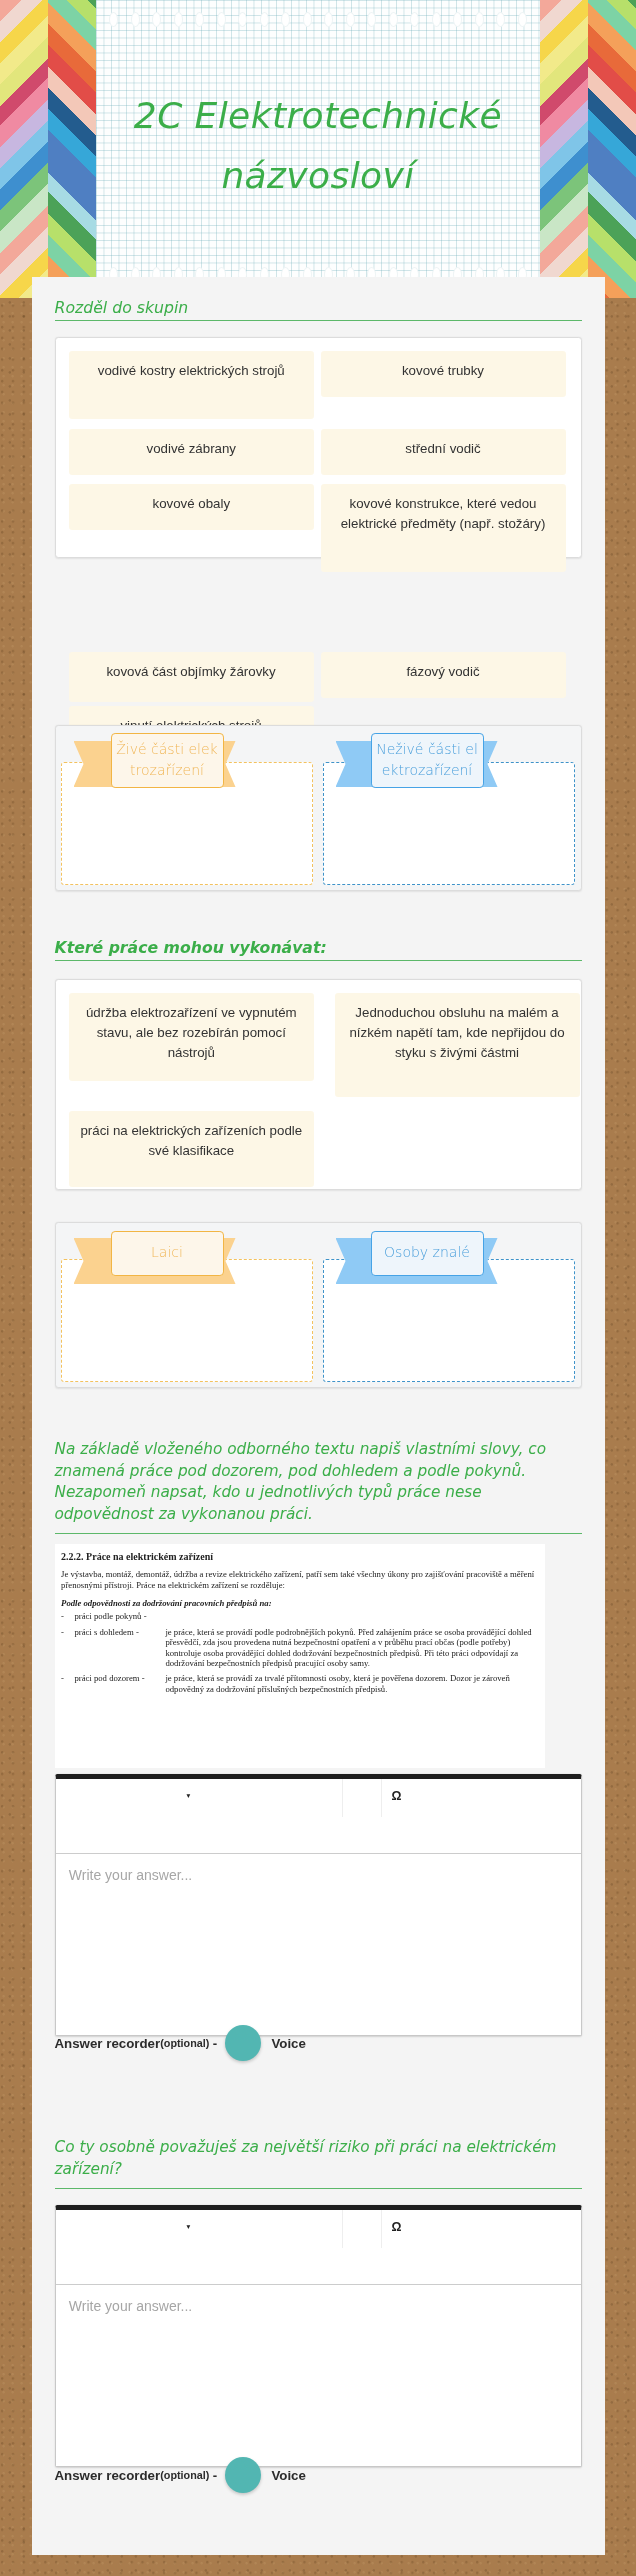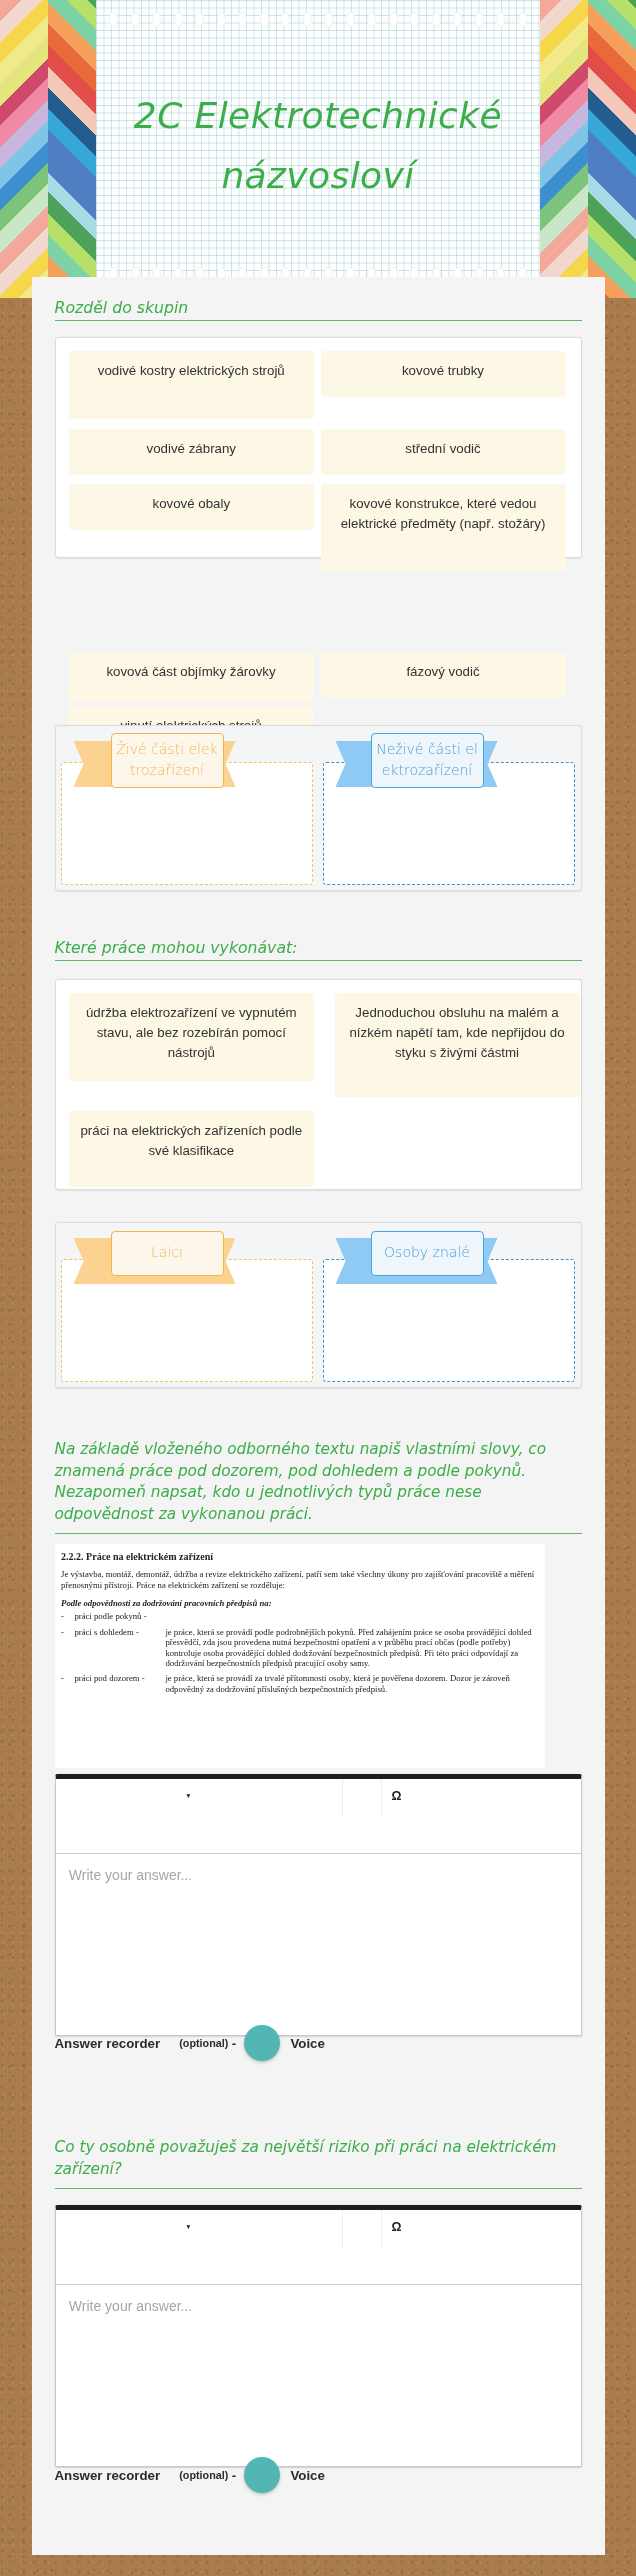--- a/index.html
+++ b/index.html
@@ -145,21 +145,21 @@
   .answer-input {
     display: block; width: 100%; height: 181px; border: none; resize: none; outline: none;
     padding: 13.3px 13.3px; font-family: "Liberation Sans", sans-serif; font-size: 14px; color: #333;
     background: #fff;
   }
   .answer-input::placeholder { color: #a6a6a6; }
   .recorder {
     position: absolute; left: 23px; display: flex; align-items: center;
     font-family: "Liberation Sans", sans-serif; font-weight: bold; color: #2c2c2c; font-size: 13.3px;
   }
-  .recorder .optional { font-size: 10.8px; margin-left: 19px; }
+  .recorder .optional { font-size: 10.8px; margin-left: 0; }
   .recorder .dash { margin-left: 3.3px; }
   .recorder .record-btn {
     width: 36px; height: 36px; border-radius: 50%; background: #52b6b2;
     margin: 0 10px 0 8.3px; box-shadow: 0 1.7px 3.3px rgba(0,0,0,0.2); cursor: pointer;
   }
   .question-heading {
     position: absolute; left: 23px; width: 527px;
     color: #3bae49; font-family: "DejaVu Sans", sans-serif; font-style: italic;
     font-size: 15.3px; line-height: 21.5px; padding-bottom: 8.3px;
     border-bottom: 1.7px solid #5cb86a;
@@ -252,21 +252,21 @@
     <div class="ribbon-tail orange" style="left:18px;">
         <div class="ribbon-band"></div>
       </div>
     <div class="ribbon-tail blue" style="left:280px;">
         <div class="ribbon-band"></div>
       </div>
     <div class="ribbon-label orange" style="left:55px;">Živé části elektrozařízení</div>
     <div class="ribbon-label blue" style="left:315px;">Neživé části elektrozařízení</div>
   </div>
 
-  <div class="section-heading" style="top:660px;">Které práce mohou vykonávat:</div>
+  <div class="section-heading" style="top:660px;font-weight:bold;">Které práce mohou vykonávat:</div>
 
   <div class="card" style="top:702px; height:211px;">
     <div class="chip" style="left:13.3px; top:13.3px; height:88px;">údržba elektrozařízení ve vypnutém stavu, ale bez rozebírán pomocí nástrojů</div>
     <div class="chip" style="left:279px; top:13.3px; height:104px;">Jednoduchou obsluhu na malém a nízkém napětí tam, kde nepřijdou do styku s živými částmi</div>
     <div class="chip" style="left:13.3px; top:131px; height:76px;">práci na elektrických zařízeních podle své klasifikace</div>
   </div>
 
   <div class="card bucket-card" style="top:945px; height:166px;">
     <div class="bucket orange" style="left:5px;"></div>
     <div class="bucket blue" style="left:267px;"></div>

